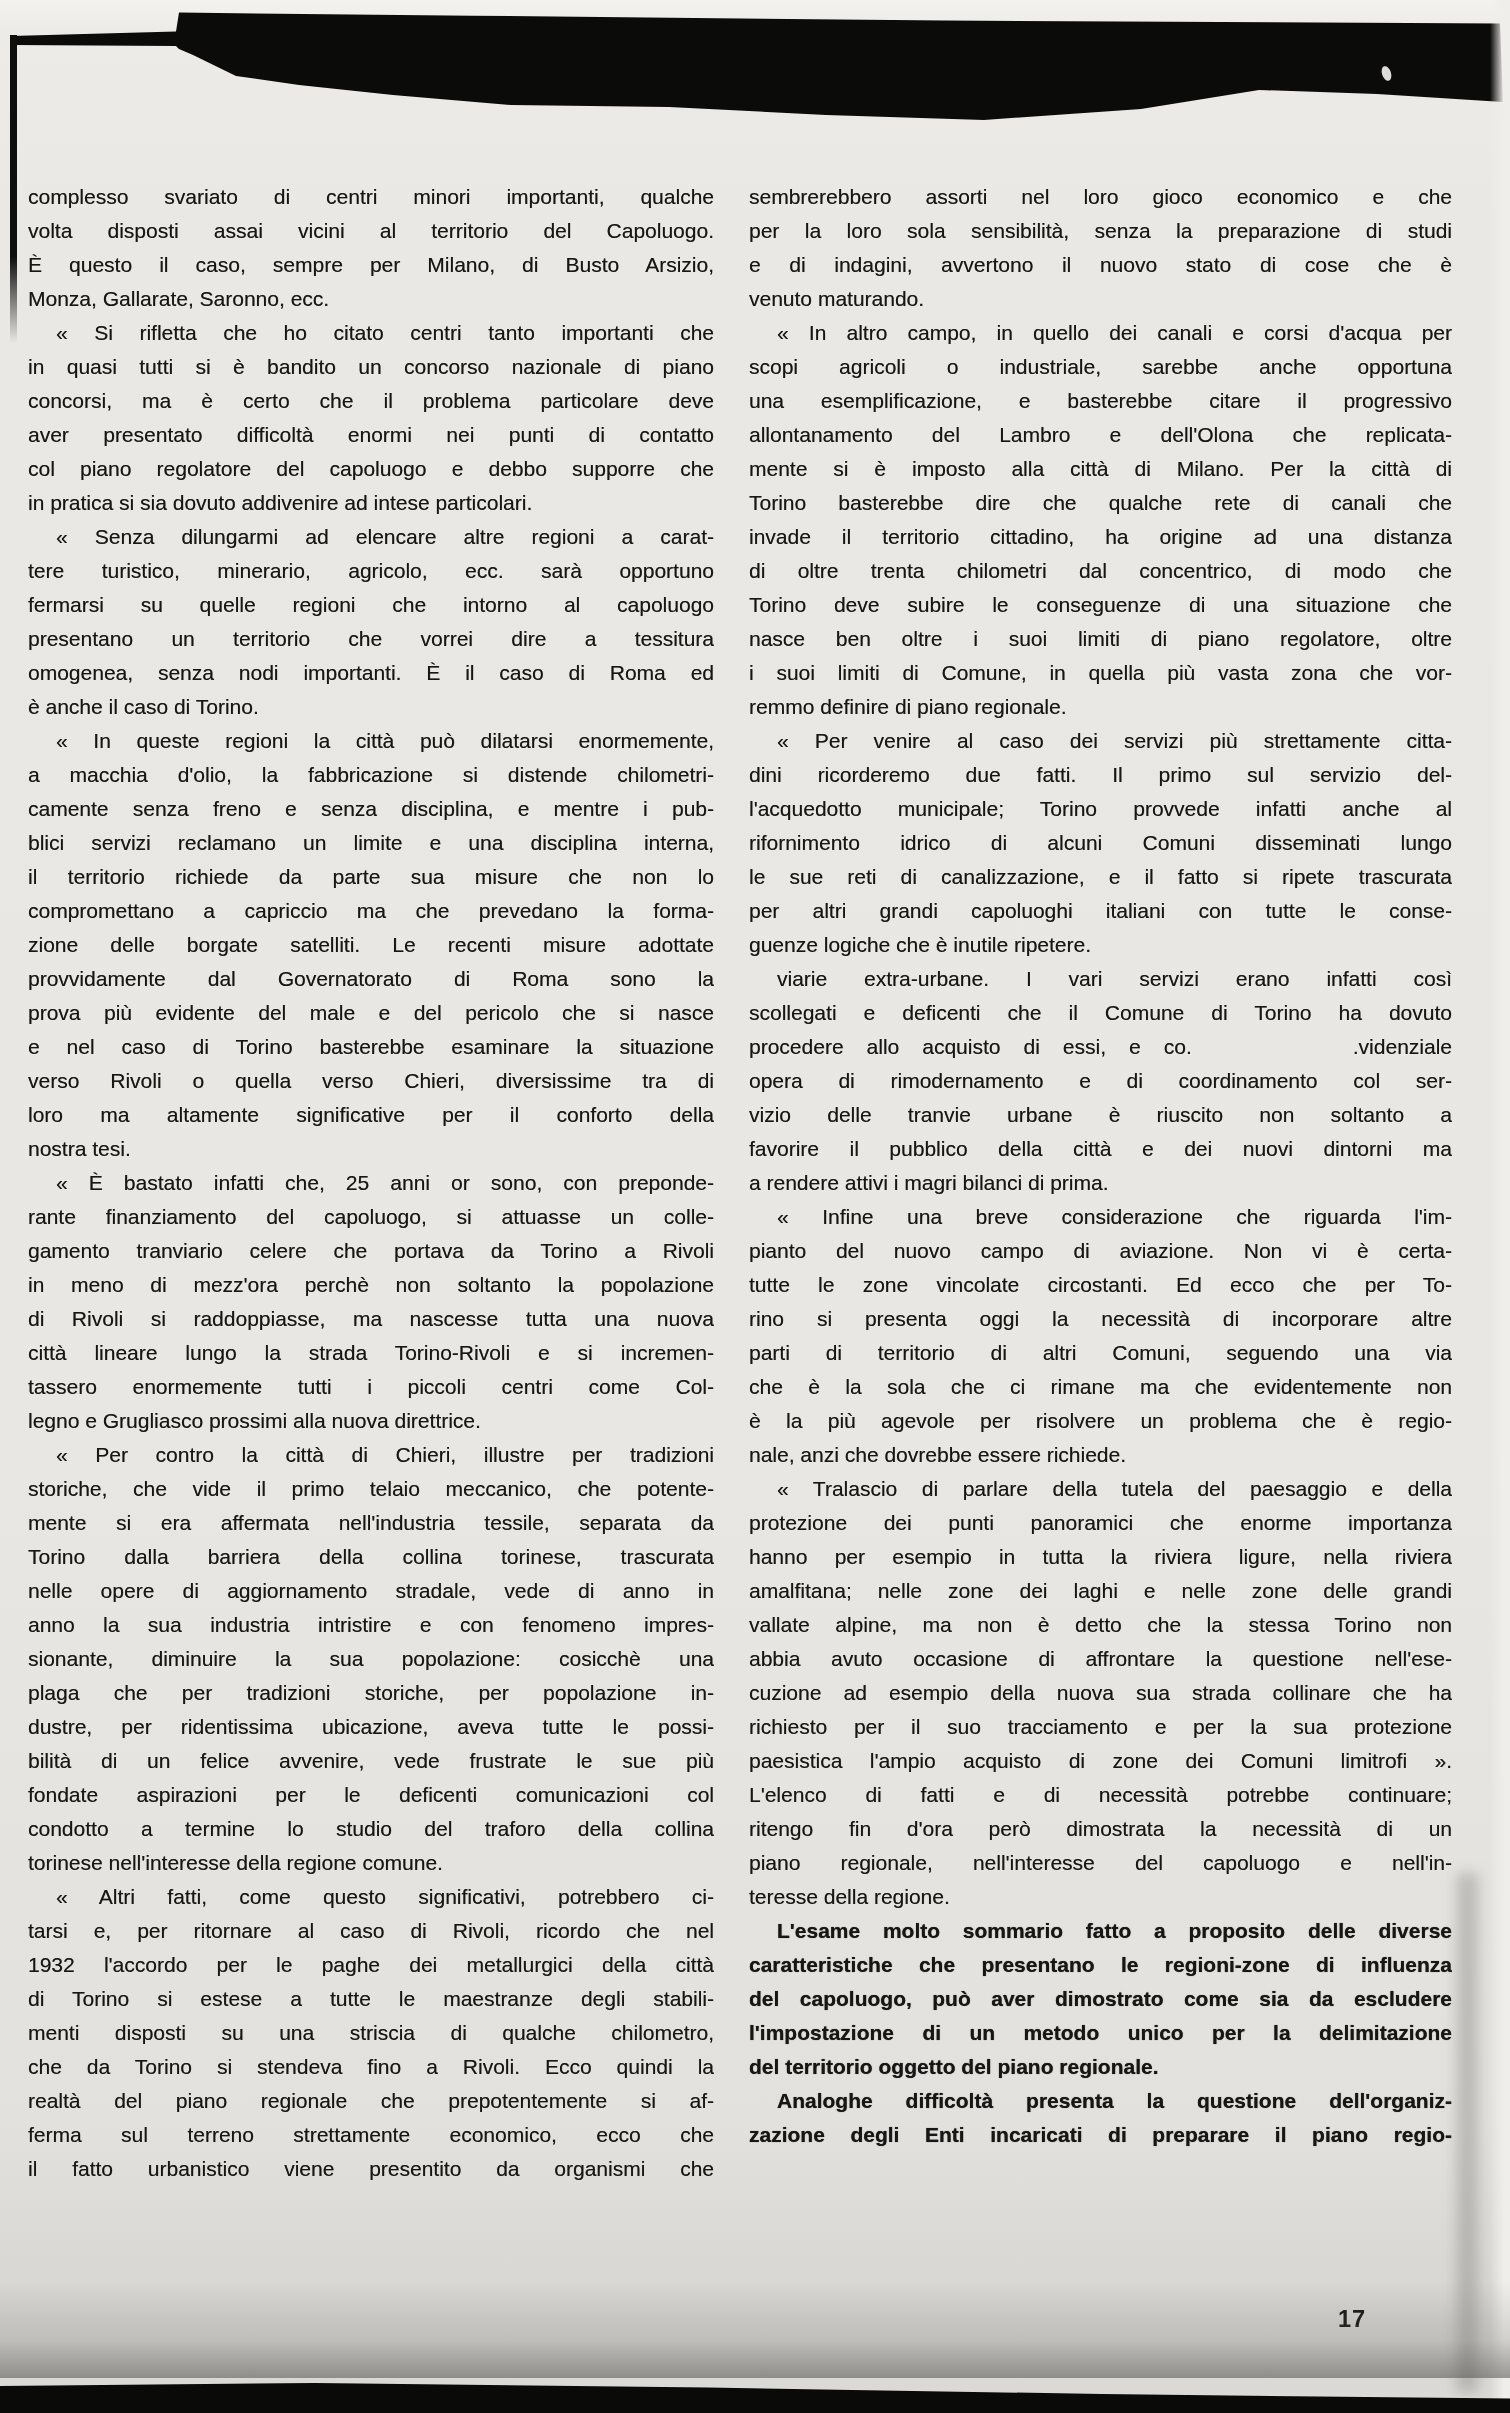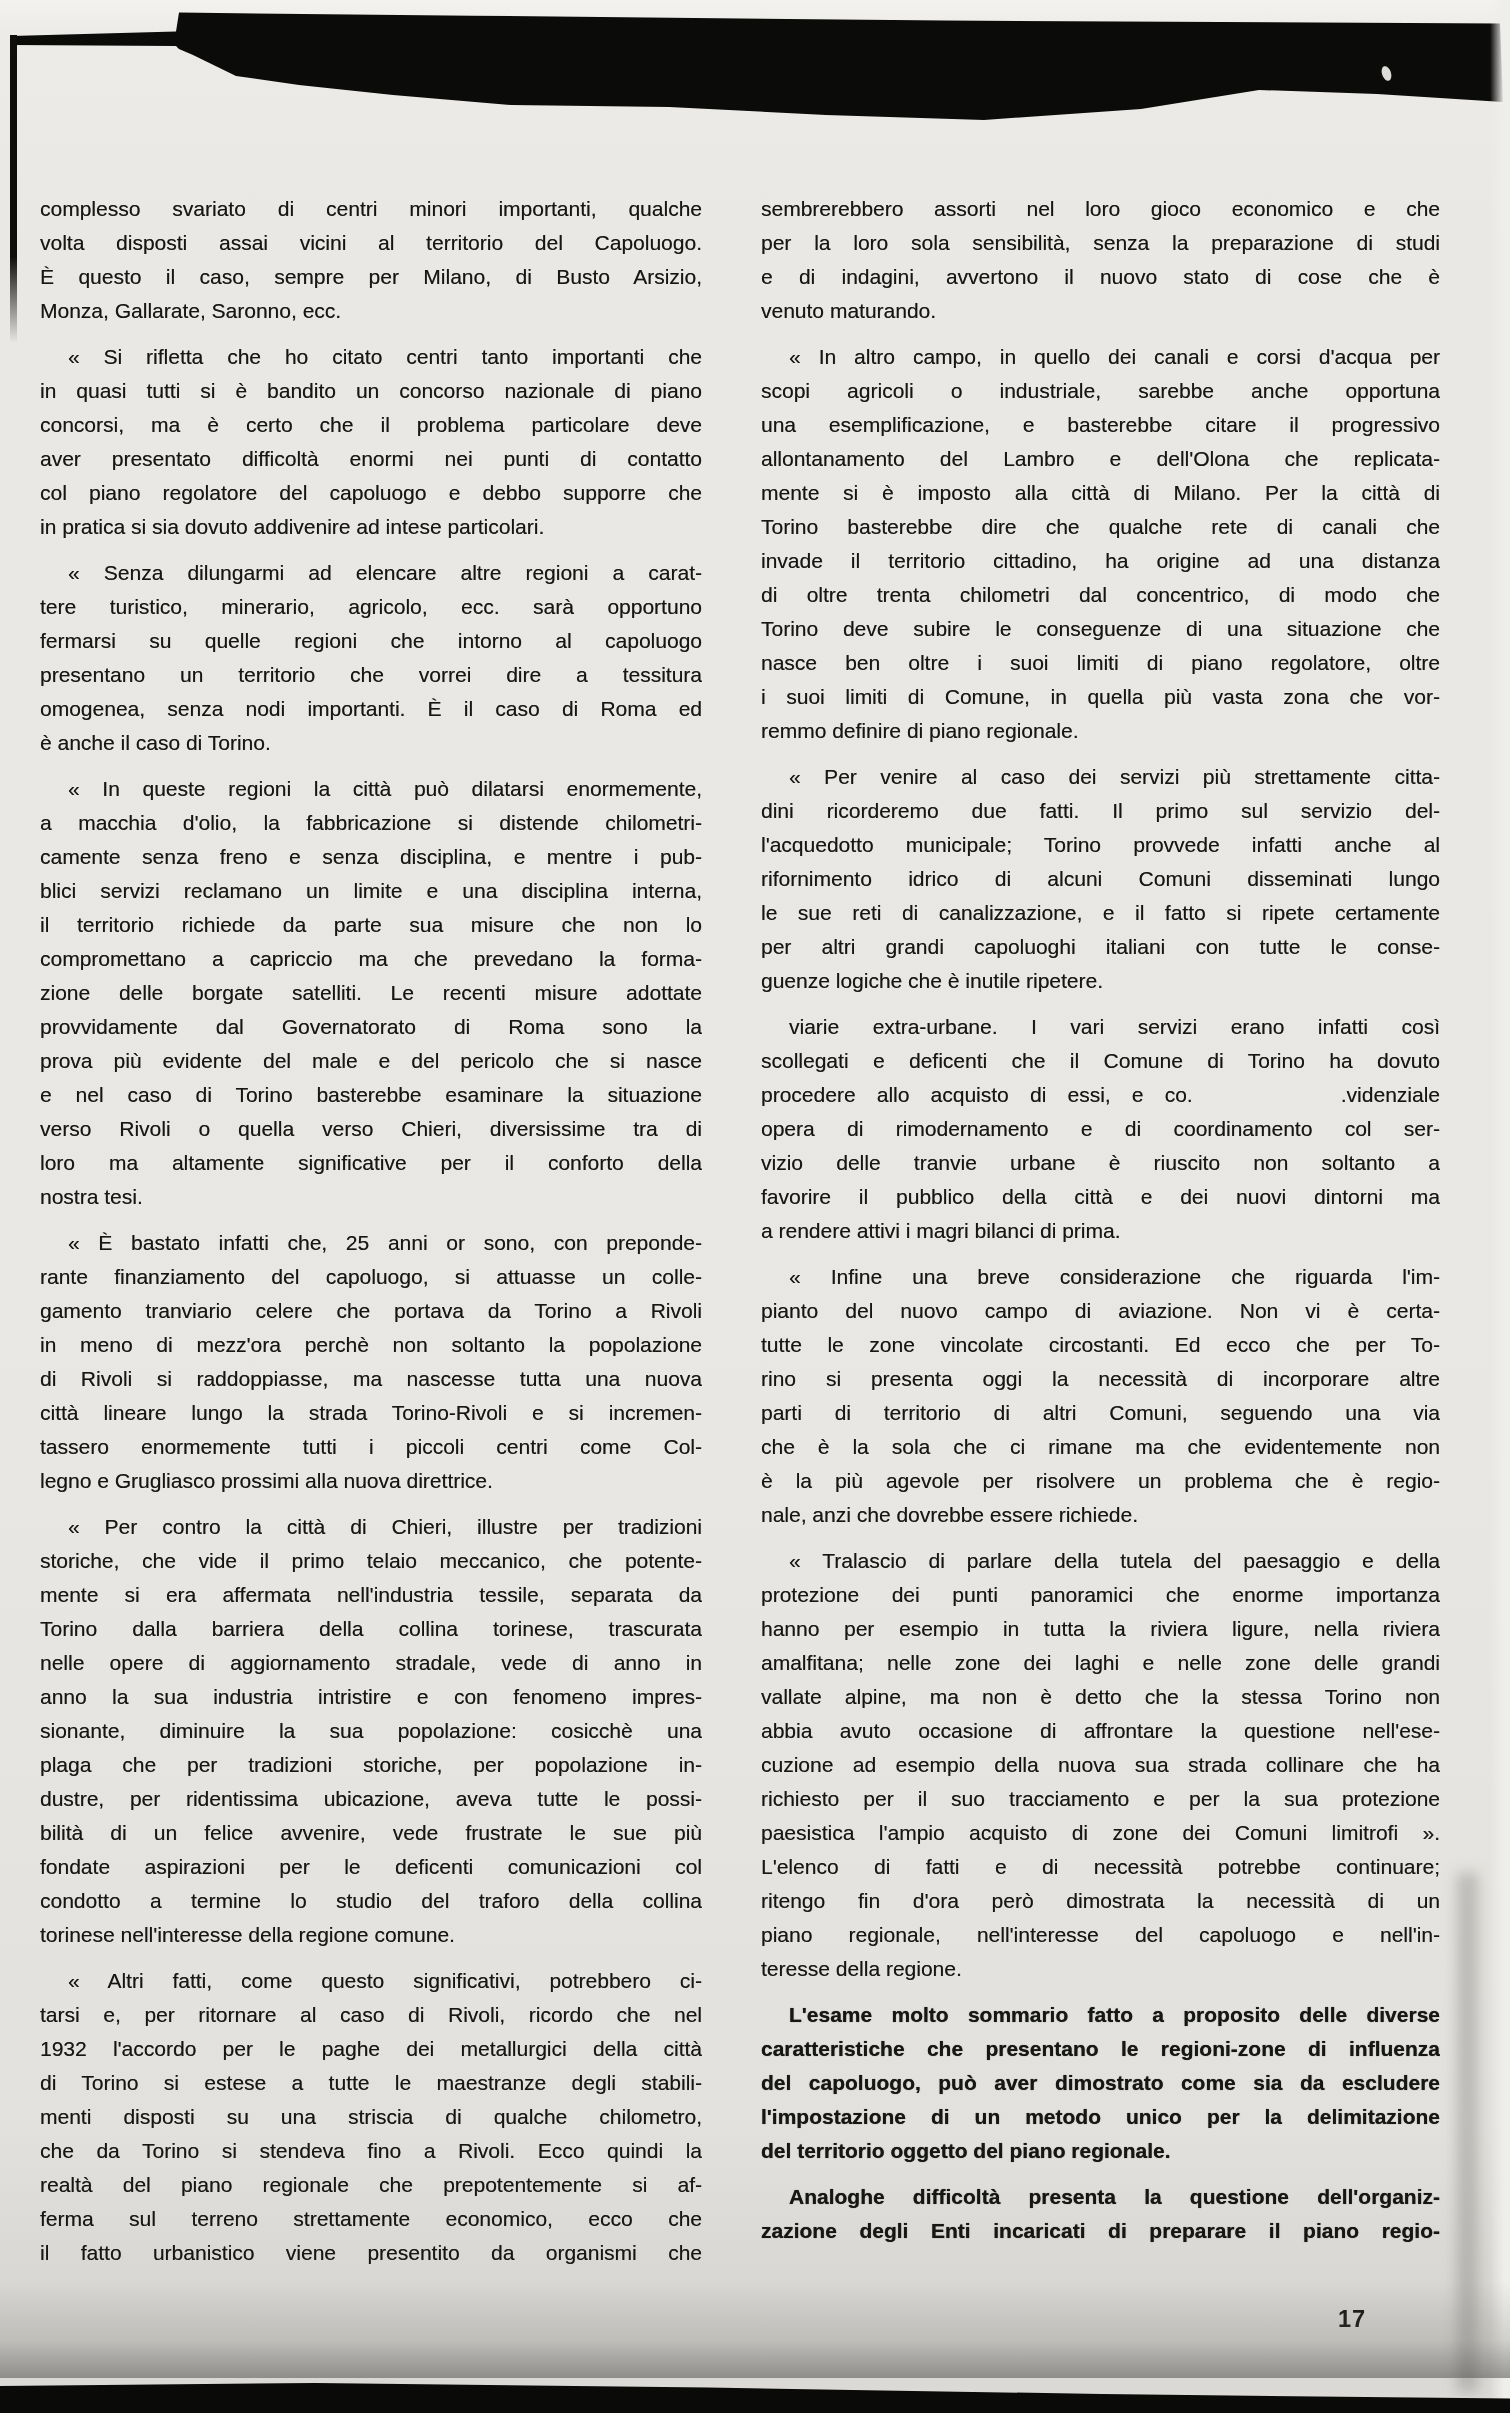--- a/index.html
+++ b/index.html
@@ -44,21 +44,21 @@
   }
   .right-smudge {
     position:absolute; left:1457px; top:1873px; width:20.5px; height:519px;
     background:rgba(95,94,90,0.30); filter:blur(7px);
   }
   
   .col { position:absolute; top:180px; font-size:21px; line-height:34px;
          text-shadow:0.2px 0.2px 0.3px rgba(20,20,20,0.55); }
   .col-left  { left:28px;  width:686px; }
   .col-right { left:749px; width:703px; }
-  .para { margin:12px; }
+  .para { margin:0; }
   .line { text-align:justify; text-align-last:justify; height:34px; overflow:hidden;
           white-space:normal; }
   .line.last { text-align-last:left; }
   .para.indent .line:first-child { text-indent:28px; }
   .para.heavy { font-weight:700; text-shadow:0 0 0.8px rgba(10,10,10,0.8); }
   .page-number {
     position:absolute; left:1338px; top:2306px; font-size:23.6px; font-weight:700;
     letter-spacing:0.8px; color:#111;
   }
 </style>
@@ -164,21 +164,21 @@
         <div class="line">Torino deve subire le conseguenze di una situazione che</div>
         <div class="line">nasce ben oltre i suoi limiti di piano regolatore, oltre</div>
         <div class="line">i suoi limiti di Comune, in quella più vasta zona che vor-</div>
         <div class="line last">remmo definire di piano regionale.</div>
       </div>
       <div class="para indent">
         <div class="line">« Per venire al caso dei servizi più strettamente citta-</div>
         <div class="line">dini ricorderemo due fatti. Il primo sul servizio del-</div>
         <div class="line">l'acquedotto municipale; Torino provvede infatti anche al</div>
         <div class="line">rifornimento idrico di alcuni Comuni disseminati lungo</div>
-        <div class="line">le sue reti di canalizzazione, e il fatto si ripete certamente</div>
+        <div class="line">le sue reti di canalizzazione, e il fatto si ripete trascurata</div>
         <div class="line">per altri grandi capoluoghi italiani con tutte le conse-</div>
         <div class="line last">guenze logiche che è inutile ripetere.</div>
       </div>
       <div class="para indent">
         <div class="line">viarie extra-urbane. I vari servizi erano infatti così</div>
         <div class="line">scollegati e deficenti che il Comune di Torino ha dovuto</div>
         <div class="line">procedere allo acquisto di essi, e co.&nbsp;&nbsp;&nbsp;&nbsp;&nbsp;&nbsp;&nbsp;.videnziale</div>
         <div class="line">opera di rimodernamento e di coordinamento col ser-</div>
         <div class="line">vizio delle tranvie urbane è riuscito non soltanto a</div>
         <div class="line">favorire il pubblico della città e dei nuovi dintorni ma</div>

